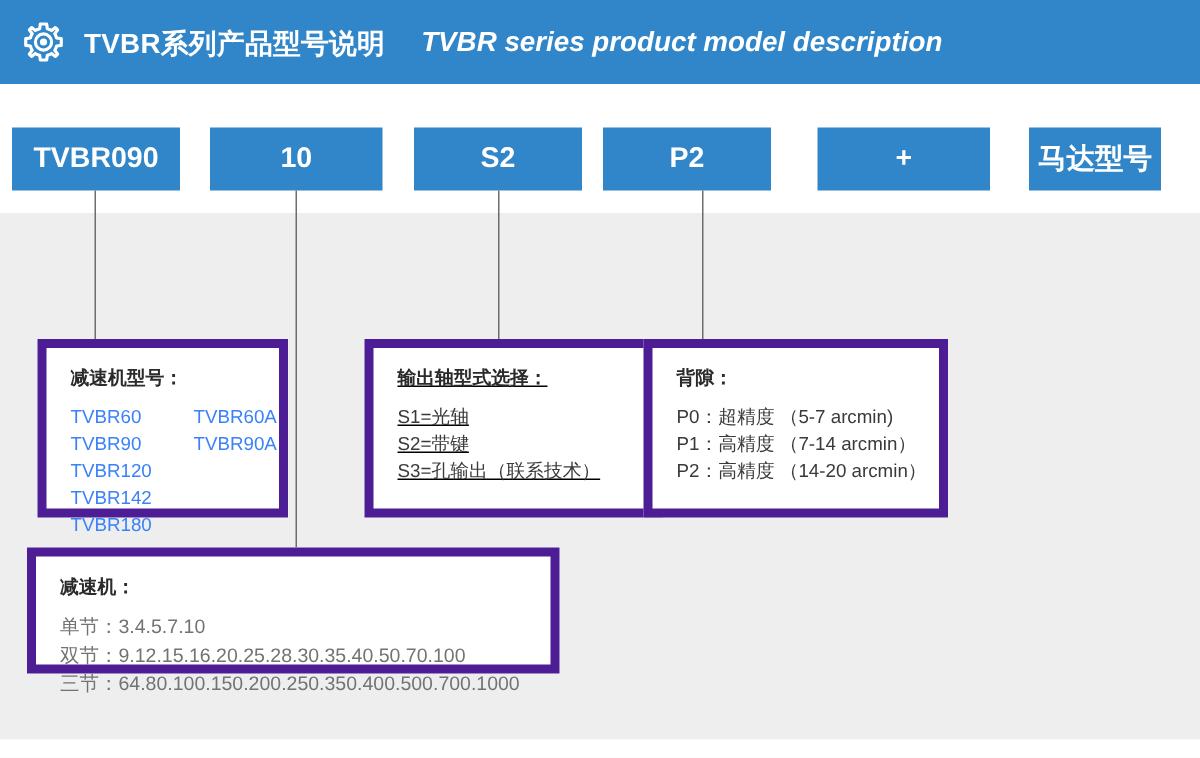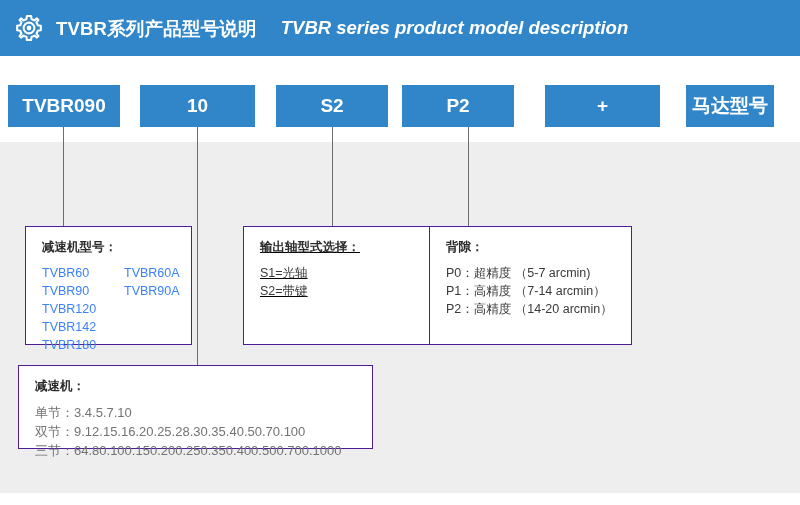--- a/index.html
+++ b/index.html
@@ -90,21 +90,21 @@
   }
   .conn0 { left: 63px;  top: 127px; height: 99px; }
   .conn1 { left: 197px; top: 127px; height: 238px; }
   .conn2 { left: 332px; top: 127px; height: 99px; }
   .conn3 { left: 468px; top: 127px; height: 99px; }
 
   
   .detail-box {
     position: absolute;
     background: #ffffff;
-    border: 1px solid #4c1d95;
+    border: 6px solid #4c1d95;
     box-sizing: border-box;
     padding: 12px 0 4px 16px;
   }
   .db-model   { left: 25px;  top: 226px; width: 167px; height: 119px; }
   .db-shaft   { left: 243px; top: 226px; width: 199px; height: 119px; text-decoration: underline; }
   .db-back    { left: 429px; top: 226px; width: 203px; height: 119px; }
   .db-ratio   { left: 18px;  top: 365px; width: 355px; height: 84px; }
 
   .db-title {
     font-size: 12.5px;
@@ -184,20 +184,21 @@
     <span></span>
     <span>TVBR180</span>
     <span></span>
   </div>
 </div>
 
 <div class="detail-box db-shaft">
   <div class="db-title">输出轴型式选择：</div>
   <div class="db-line">S1=光轴</div>
   <div class="db-line">S2=带键</div>
+  <div class="db-line">S3=孔输出（联系技术）</div>
 </div>
 
 <div class="detail-box db-back">
   <div class="db-title">背隙：</div>
   <div class="db-line">P0：超精度 （5-7 arcmin)</div>
   <div class="db-line">P1：高精度 （7-14 arcmin）</div>
   <div class="db-line">P2：高精度 （14-20 arcmin）</div>
 </div>
 
 <div class="detail-box db-ratio">

